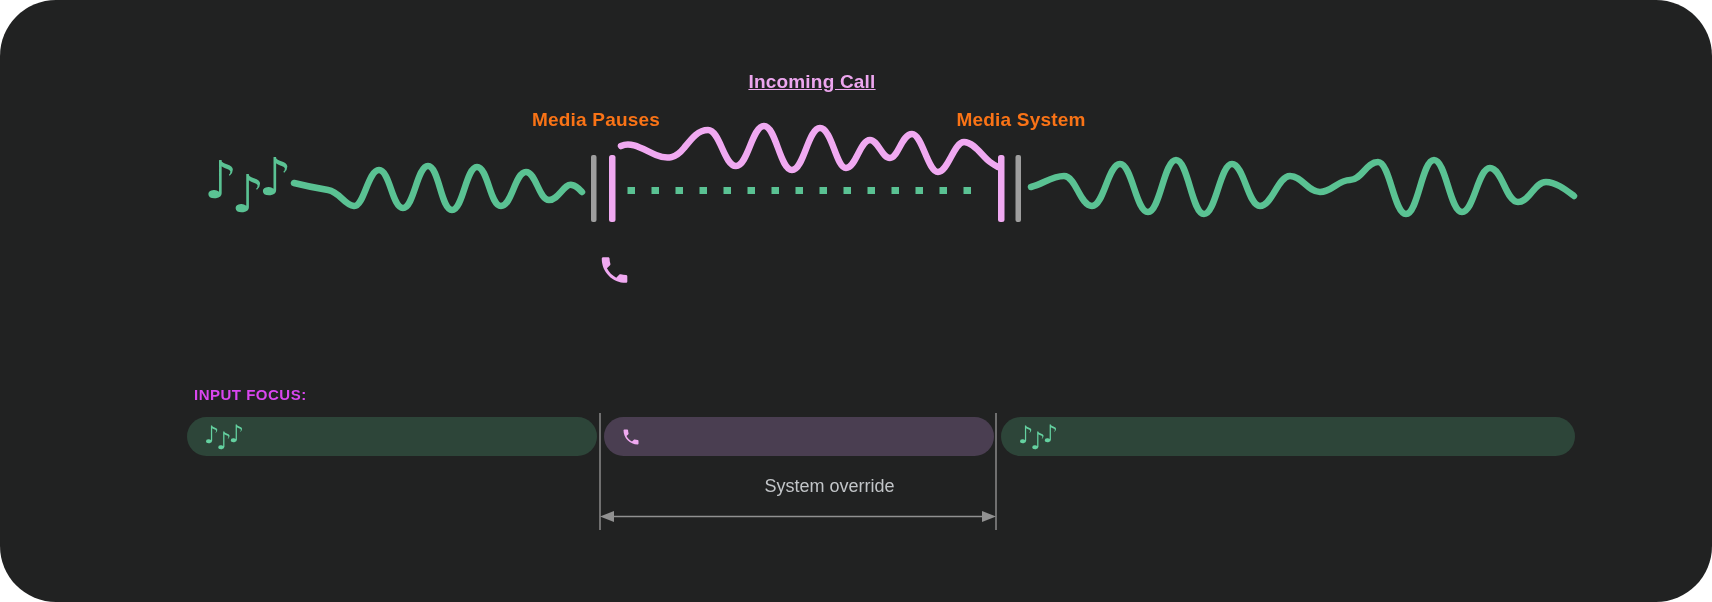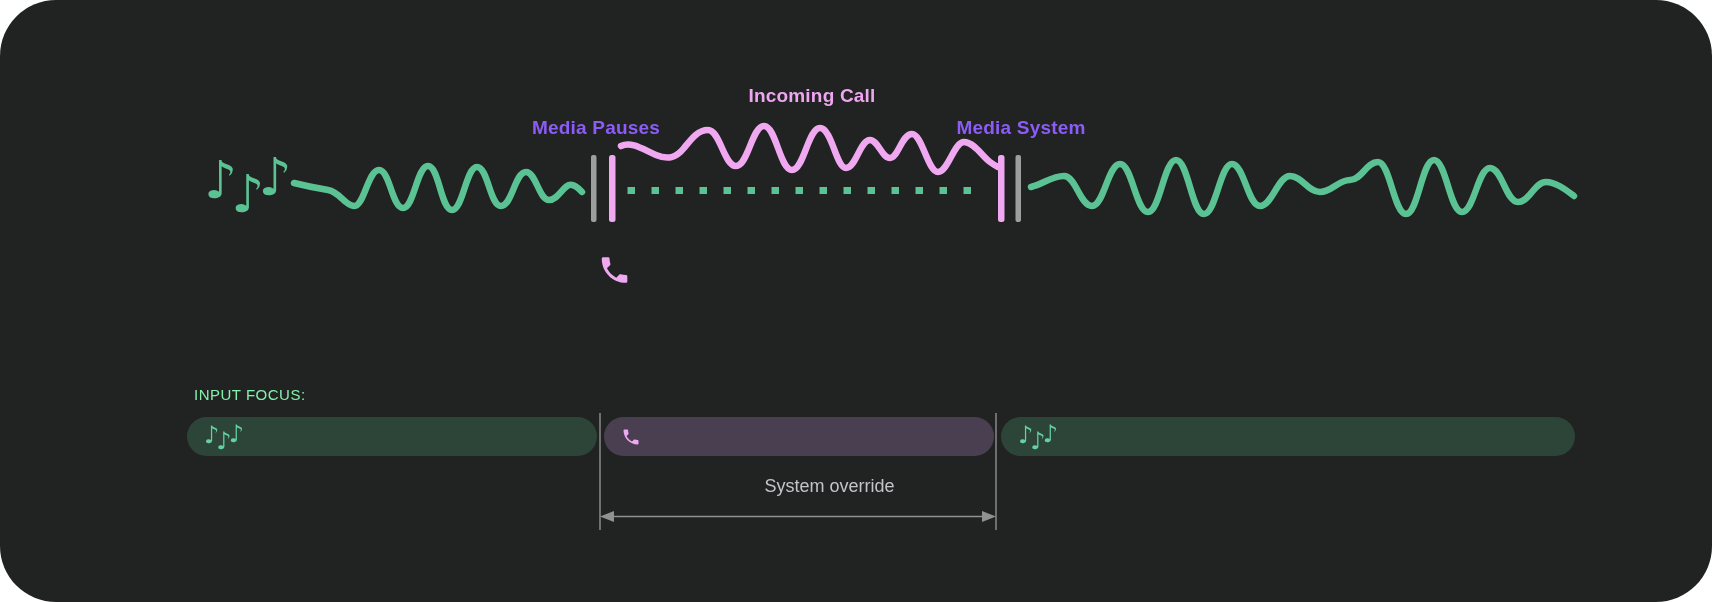--- a/index.html
+++ b/index.html
@@ -23,24 +23,24 @@
 
   
   .lbl {
     position: absolute;
     transform: translateX(-50%);
     font-size: 19px;
     font-weight: 600;
     letter-spacing: 0.2px;
     white-space: nowrap;
   }
-  .lbl-gray { color: #8b5cf6; margin-top: 8px; }
+  .lbl-gray { color: #f97316; }
   .lbl-pink { color: #eda6ef; }
   #lbl-pauses  { left: 596px;  top: 109px; }
-  #lbl-call    { left: 812px;  top: 85px;  }
+  #lbl-call    { left: 812px;  top: 71px; text-decoration: underline;  }
   #lbl-resumes { left: 1021px; top: 109px; }
 
   
   .wave-svg {
     position: absolute;
     left: 0; top: 0;
     width: 1712px;
     height: 330px;
     display: block;
   }
@@ -68,23 +68,23 @@
   .notes-sm i:nth-child(1) { transform: translate(0, -2px); }
   .notes-sm i:nth-child(2) { transform: translate(-3px, 4px); }
   .notes-sm i:nth-child(3) { transform: translate(-6px, -3px); }
 
   
   .focus-heading {
     position: absolute;
     left: 194px;
     top: 386px;
     font-size: 15px;
-    font-weight: 400;
+    font-weight: 700;
     letter-spacing: 0.5px;
-    color: #86efac;
+    color: #d946ef;
     text-align: center;
   }
   .pill {
     position: absolute;
     top: 417px;
     height: 39px;
     border-radius: 20px;
     display: flex;
     align-items: center;
     padding-left: 17px;

